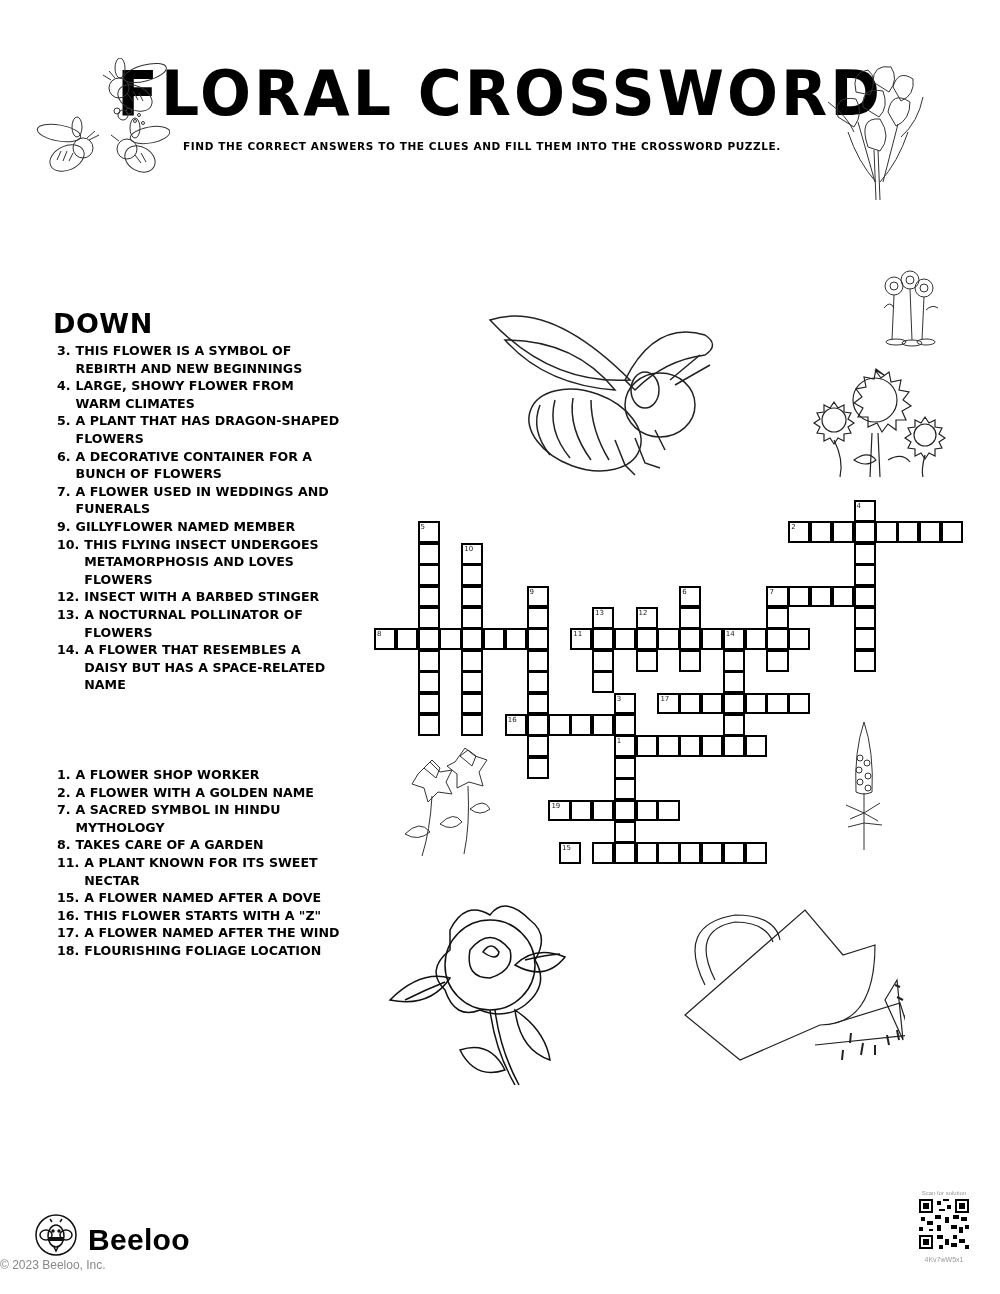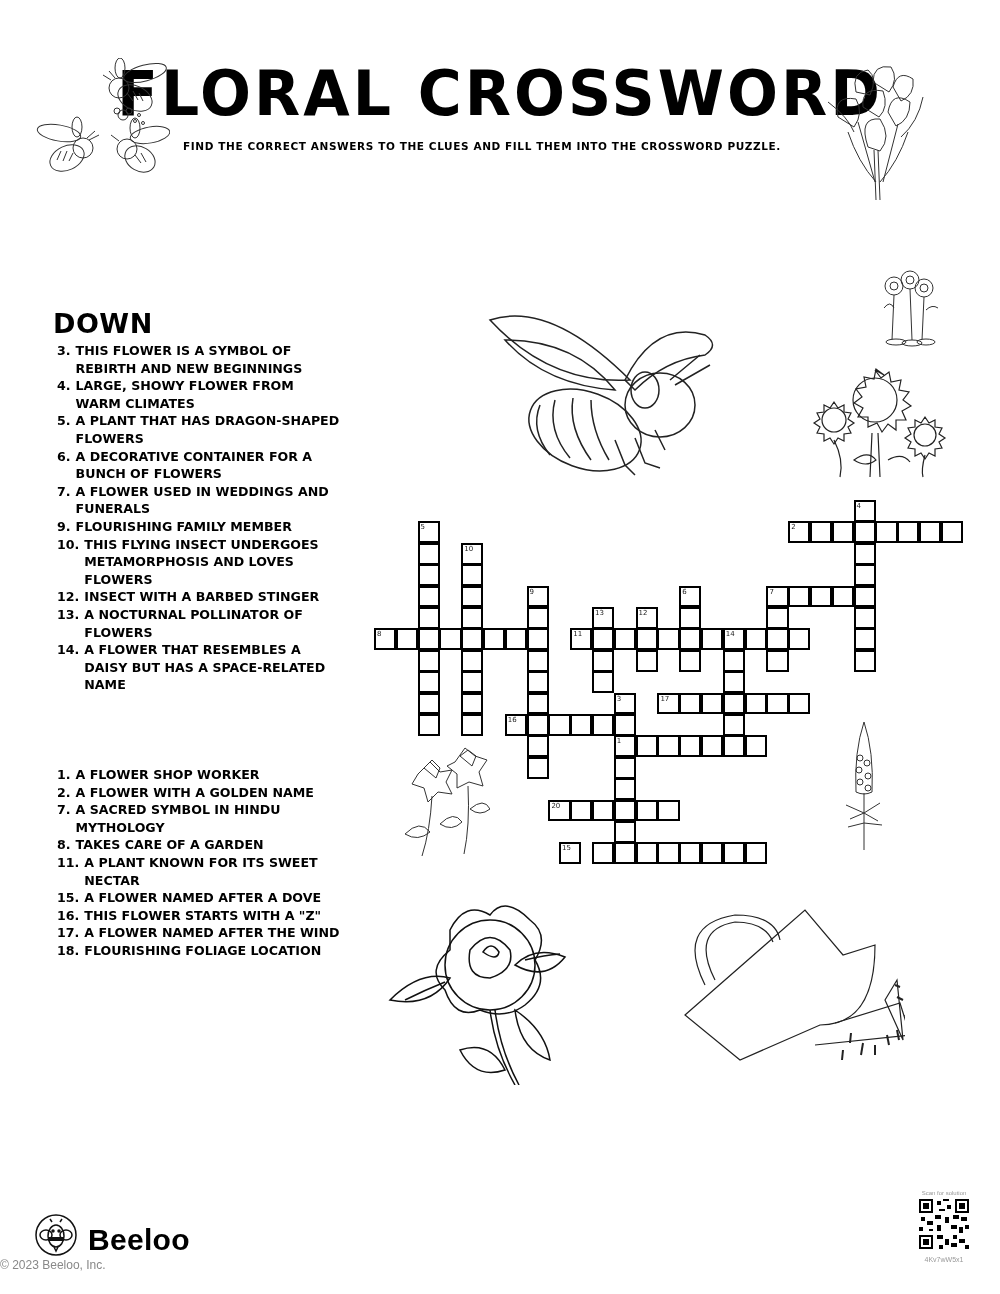--- a/index.html
+++ b/index.html
@@ -202,21 +202,21 @@
   <div class="clue">
       <span class="num">6.</span>
       <span class="txt">A DECORATIVE CONTAINER FOR A BUNCH OF FLOWERS</span>
     </div>
   <div class="clue">
       <span class="num">7.</span>
       <span class="txt">A FLOWER USED IN WEDDINGS AND FUNERALS</span>
     </div>
   <div class="clue">
       <span class="num">9.</span>
-      <span class="txt">FLOURISHING FAMILY MEMBER</span>
+      <span class="txt">GILLYFLOWER NAMED MEMBER</span>
     </div>
   <div class="clue">
       <span class="num">10.</span>
       <span class="txt">THIS FLYING INSECT UNDERGOES METAMORPHOSIS AND LOVES FLOWERS</span>
     </div>
   <div class="clue">
       <span class="num">12.</span>
       <span class="txt">INSECT WITH A BARBED STINGER</span>
     </div>
   <div class="clue">
@@ -342,21 +342,21 @@
     <div class="cell" style="left: 283.4px; top: 192.6px;">
       <span class="n">17</span>
     </div>
     <div class="cell" style="left: 305.2px; top: 192.6px;"></div>
     <div class="cell" style="left: 327px; top: 192.6px;"></div>
     <div class="cell" style="left: 348.8px; top: 192.6px;"></div>
     <div class="cell" style="left: 370.6px; top: 192.6px;"></div>
     <div class="cell" style="left: 392.4px; top: 192.6px;"></div>
     <div class="cell" style="left: 414.2px; top: 192.6px;"></div>
     <div class="cell" style="left: 174.4px; top: 299.6px;">
-      <span class="n">20</span>
+      <span class="n">19</span>
     </div>
     <div class="cell" style="left: 196.2px; top: 299.6px;"></div>
     <div class="cell" style="left: 218px; top: 299.6px;"></div>
     <div class="cell" style="left: 239.8px; top: 299.6px;"></div>
     <div class="cell" style="left: 261.6px; top: 299.6px;"></div>
     <div class="cell" style="left: 283.4px; top: 299.6px;"></div>
     <div class="cell" style="left: 239.8px; top: 192.6px;">
       <span class="n">3</span>
     </div>
     <div class="cell" style="left: 239.8px; top: 256.8px;"></div>

